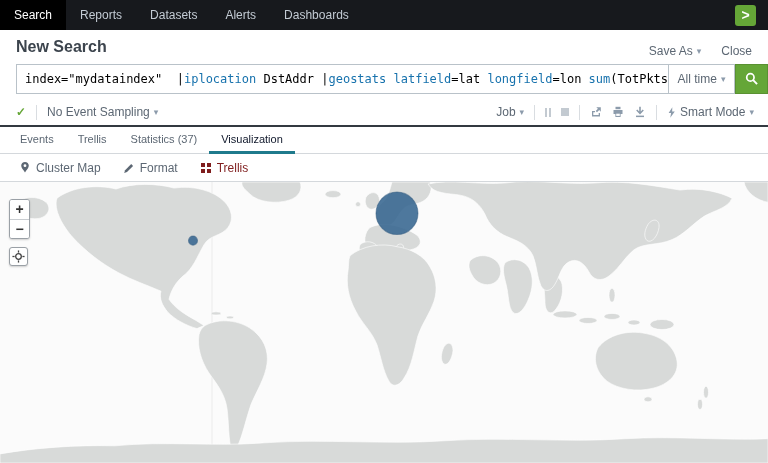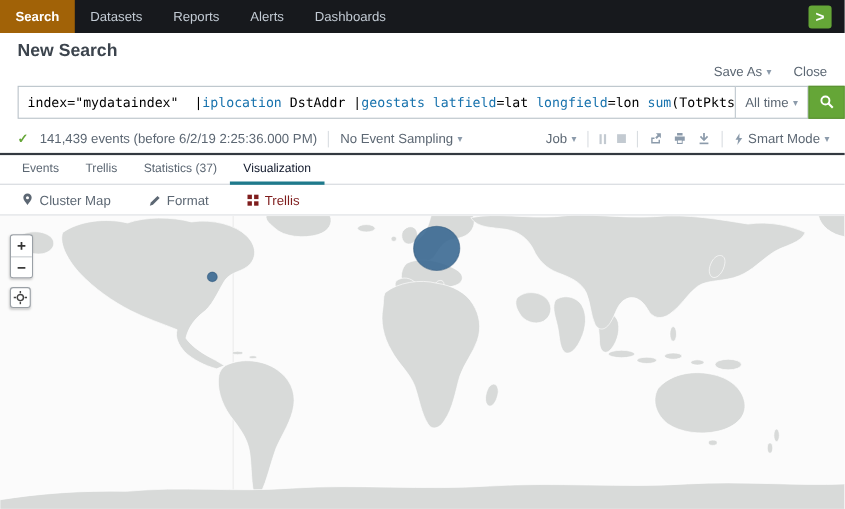--- a/index.html
+++ b/index.html
@@ -4,30 +4,30 @@
 <style>
   * { margin:0; padding:0; box-sizing:border-box; }
   html,body { width:768px; height:463px; overflow:hidden; }
   body { font-family:"Liberation Sans", sans-serif; background:#fff; }
   .page { display:flex; flex-direction:column; height:463px; }
 
   
   .topnav { height:30px; background:#17191d; display:flex; align-items:stretch; color:#c3cbd4; font-size:12px; flex-shrink:0; }
   .nav-items { display:flex; align-items:stretch; }
   .nav-item { padding:0 14px; display:flex; align-items:center; cursor:pointer; }
-  .nav-item.active { background:#a16207; color:#fff;font-weight:bold; }
+  .nav-item.active { background:#000000; color:#fff; }
   .nav-spacer { flex:1; }
   .brand { display:flex; align-items:center; gap:8px; padding:0 12px; color:#fff; font-size:14px; }
   .logo { width:21px; height:21px; background:#65a637; border-radius:3px; color:#fff; font-weight:bold;
           display:flex; align-items:center; justify-content:center; font-size:14px; }
 
   
   .header { display:flex; justify-content:space-between; align-items:flex-start; padding:8px 16px 4px; }
   .page-title { font-size:16px; font-weight:700; color:#3c444d; }
-  .header-actions { display:flex; gap:20px; font-size:12px; color:#5c6773; margin-top:20px; }
+  .header-actions { display:flex; gap:20px; font-size:12px; color:#5c6773; margin-top:6px; }
   .hdr-link { display:flex; align-items:center; gap:4px; cursor:pointer; }
   .caret { font-size:9px; color:#8c9bab; }
 
   
   .search-row { display:flex; margin:2px 0 5px 16px; height:30px; flex-shrink:0; }
   .search-input { flex:1; border:1px solid #b9c2c9; background:#fff; padding:0 8px; display:flex; align-items:center; overflow:hidden; }
   .query { font-family:"DejaVu Sans Mono", monospace; font-size:12px; white-space:pre; color:#000; }
   .seg-plain, .seg-pipe { color:#000; }
   .seg-command, .seg-modifier, .seg-function { color:#1772ad; }
   .time-picker { width:66px; border:1px solid #b9c2c9; border-left:none; background:#fff; display:flex;
@@ -51,21 +51,21 @@
 
   .dark-divider { height:2px; background:#333940; flex-shrink:0; }
 
   
   .tabs { display:flex; padding:0 8px; border-bottom:1px solid #d4d8dc; flex-shrink:0; }
   .tab { display:flex; align-items:center; height:27px; padding:0 12px; margin-bottom:-1px;
          border-bottom:3px solid transparent; font-size:11px; color:#5c6773; cursor:pointer; }
   .tab.active { color:#0f172a; font-weight:400; border-bottom-color:#1f7a8c; }
 
   
-  .viz-toolbar { display:flex; align-items:center; height:28px; padding:0 10px; gap:16px;
+  .viz-toolbar { display:flex; align-items:center; height:28px; padding:0 10px; gap:4px;
                  border-bottom:1px solid #d4d8dc; flex-shrink:0; }
   .tb-btn { display:flex; align-items:center; gap:5px; padding:3px 9px; font-size:12px; color:#5c6773; border-radius:3px; cursor:pointer; }
   .tb-btn svg { fill:currentColor; }
   .tb-btn.disabled { color:#7f1d1d; cursor:default; }
 
   
   .map { flex:1; position:relative; background:#fbfbfb; overflow:hidden; }
   .map svg.world { position:absolute; left:0; top:0; width:100%; height:100%; }
   .map-controls { position:absolute; top:17px; left:9px; display:flex; flex-direction:column; gap:8px; z-index:4; }
   .zoom-stack { display:flex; flex-direction:column; border:1px solid #9aa0a6; border-radius:3px; overflow:hidden;
@@ -77,22 +77,22 @@
                 display:flex; align-items:center; justify-content:center; cursor:pointer; box-shadow:0 1px 2px rgba(0,0,0,.18); }
 </style>
 </head>
 <body>
 
 <div class="page">
 
   <div class="topnav">
     <div class="nav-items">
         <div class="nav-item active">Search</div>
+        <div class="nav-item">Reports</div>
         <div class="nav-item">Datasets</div>
-        <div class="nav-item">Reports</div>
         <div class="nav-item">Alerts</div>
         <div class="nav-item">Dashboards</div>
       </div>
     <div class="nav-spacer"></div>
     <div class="brand">
       <div class="logo">
         <span>&gt;</span>
       </div>
     </div>
   </div>
@@ -120,21 +120,20 @@
       <svg width="14" height="14" viewBox="0 0 13 13">
         <circle cx="5" cy="5" r="3.4" fill="none" stroke="#fff" stroke-width="1.6"></circle>
         <line x1="7.6" y1="7.6" x2="11.2" y2="11.2" stroke="#fff" stroke-width="1.8"></line>
       </svg>
     </button>
   </div>
 
   <div class="status-row">
     <div class="status-left">
       <span class="check">✓</span>
-      <span>141,439 events (before 6/2/19 2:25:36.000 PM)</span>
       <div class="v-divider"></div>
       <div class="dropdown">
         <span>No Event Sampling</span>
         <span class="caret">▾</span>
       </div>
     </div>
     <div class="status-right">
       <div class="dropdown">
         <span>Job</span>
         <span class="caret">▾</span>

